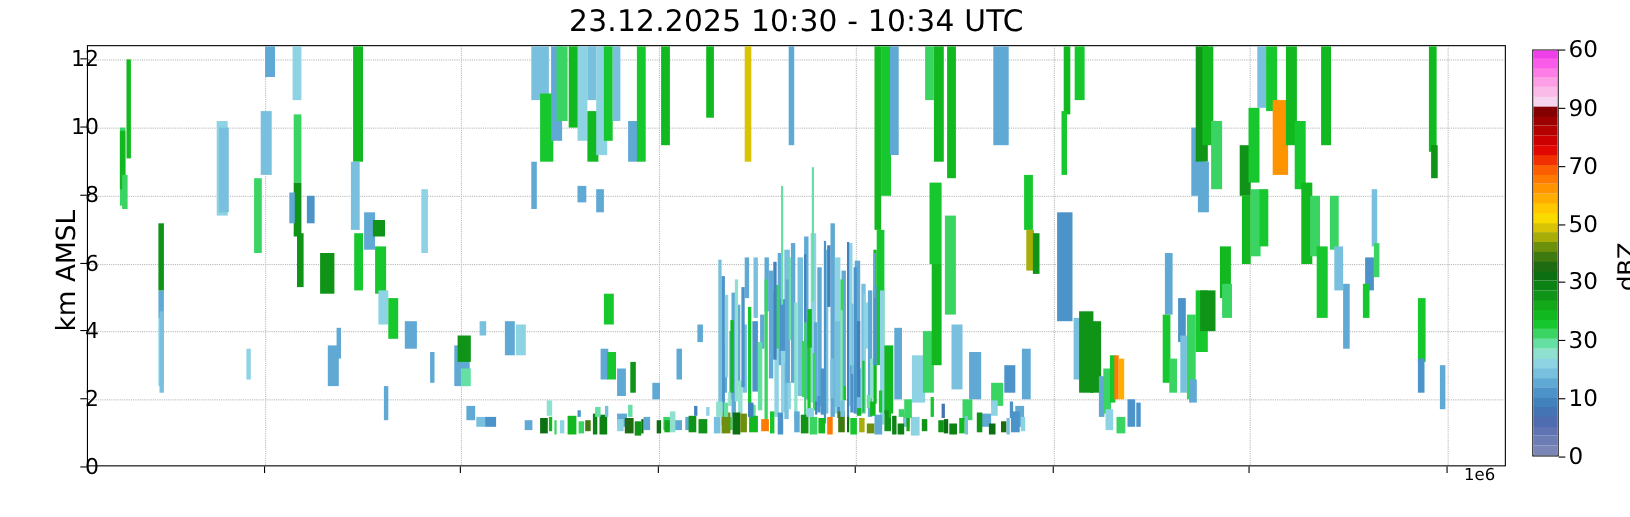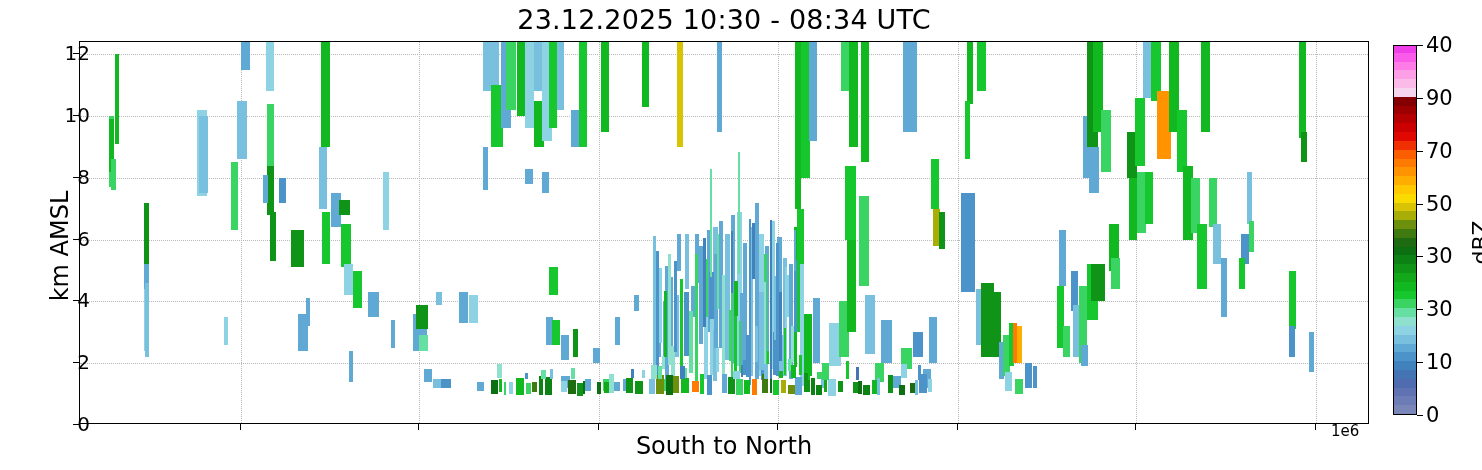--- a/index.html
+++ b/index.html
@@ -180,21 +180,21 @@
   
   .bar {
     position: absolute;
   }
 </style>
 </head>
 <body>
 
 <div id="figure">
 
-  <div id="chart-title">23.12.2025 10:30 - 08:34 UTC</div>
+  <div id="chart-title">23.12.2025 10:30 - 10:34 UTC</div>
 
   <div id="plot-frame">
     <div id="grid-layer">
         <div class="gridline-h" style="top: 321.226px;"></div>
         <div class="gridline-h" style="top: 259.452px;"></div>
         <div class="gridline-h" style="top: 197.677px;"></div>
         <div class="gridline-h" style="top: 135.903px;"></div>
         <div class="gridline-h" style="top: 74.129px;"></div>
         <div class="gridline-h" style="top: 12.3548px;"></div>
         <div class="gridline-v" style="left: 161px;"></div>
@@ -553,21 +553,20 @@
 
   <div id="x-axis">
       <div class="xtick-mark" style="left: 240px;"></div>
       <div class="xtick-mark" style="left: 418px;"></div>
       <div class="xtick-mark" style="left: 598px;"></div>
       <div class="xtick-mark" style="left: 777px;"></div>
       <div class="xtick-mark" style="left: 957px;"></div>
       <div class="xtick-mark" style="left: 1135px;"></div>
       <div class="xtick-mark" style="left: 1315px;"></div>
     </div>
-  <div id="xlabel">South to North</div>
   <div id="x-offset-text">1e6</div>
 
   <div id="colorbar-wrap">
       <div class="cb-seg" style="background: rgb(123, 134, 184); bottom: 0px; height: 9.40952px;"></div>
       <div class="cb-seg" style="background: rgb(108, 124, 180); bottom: 8.80952px; height: 9.40952px;"></div>
       <div class="cb-seg" style="background: rgb(95, 115, 178); bottom: 17.619px; height: 9.40952px;"></div>
       <div class="cb-seg" style="background: rgb(79, 108, 176); bottom: 26.4286px; height: 9.40952px;"></div>
       <div class="cb-seg" style="background: rgb(69, 116, 180); bottom: 35.2381px; height: 9.40952px;"></div>
       <div class="cb-seg" style="background: rgb(65, 130, 189); bottom: 44.0476px; height: 9.40952px;"></div>
       <div class="cb-seg" style="background: rgb(75, 147, 200); bottom: 52.8571px; height: 9.40952px;"></div>
@@ -616,17 +615,17 @@
       <div class="cbtick-label" style="top: 309.286px;">30</div>
       <div class="cbtick-mark" style="top: 256.429px;"></div>
       <div class="cbtick-label" style="top: 256.429px;">30</div>
       <div class="cbtick-mark" style="top: 203.571px;"></div>
       <div class="cbtick-label" style="top: 203.571px;">50</div>
       <div class="cbtick-mark" style="top: 150.714px;"></div>
       <div class="cbtick-label" style="top: 150.714px;">70</div>
       <div class="cbtick-mark" style="top: 97.8571px;"></div>
       <div class="cbtick-label" style="top: 97.8571px;">90</div>
       <div class="cbtick-mark" style="top: 45px;"></div>
-      <div class="cbtick-label" style="top: 45px;">40</div>
+      <div class="cbtick-label" style="top: 45px;">60</div>
     </div>
   <div id="cb-label">dBZ</div>
 
 </div>
 
 </body></html>

